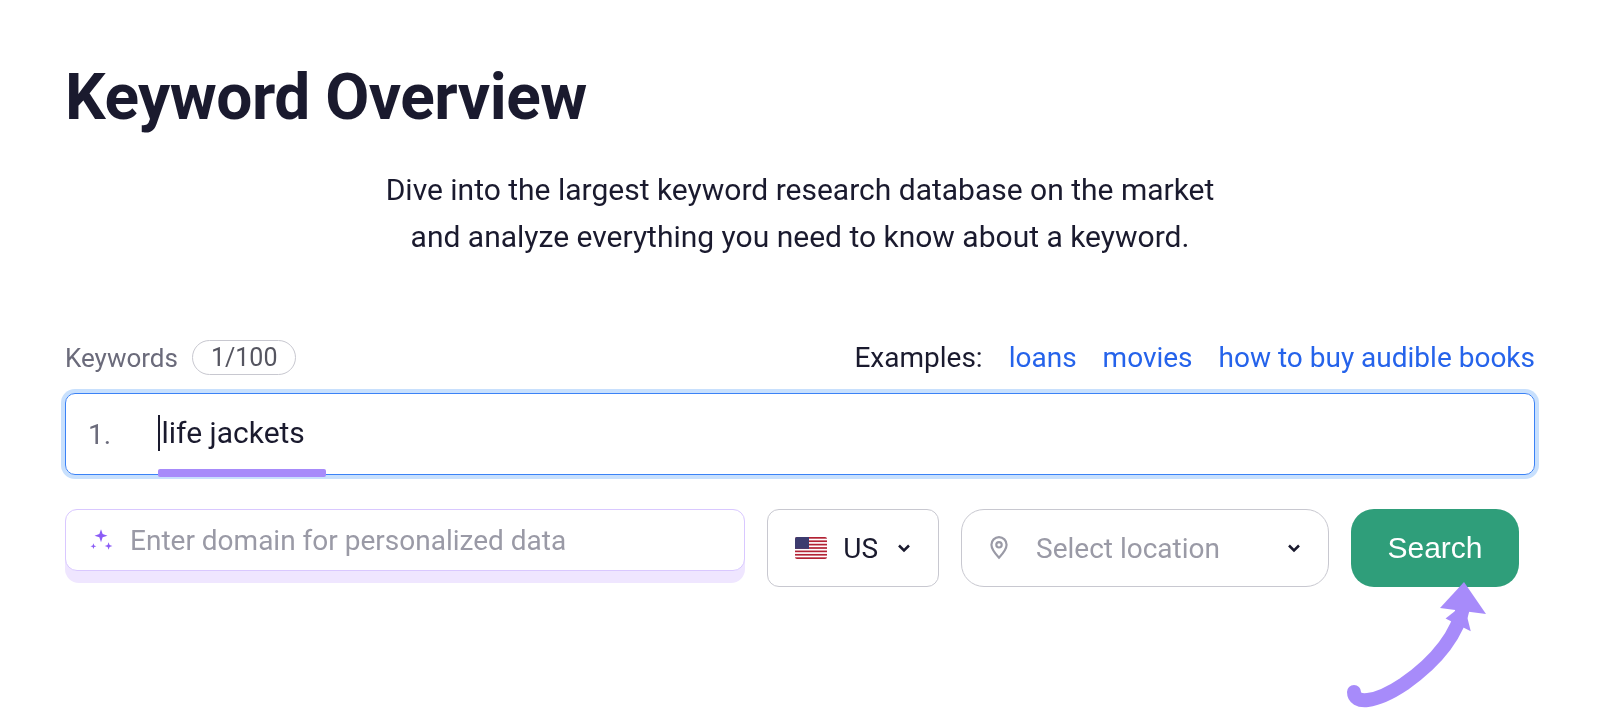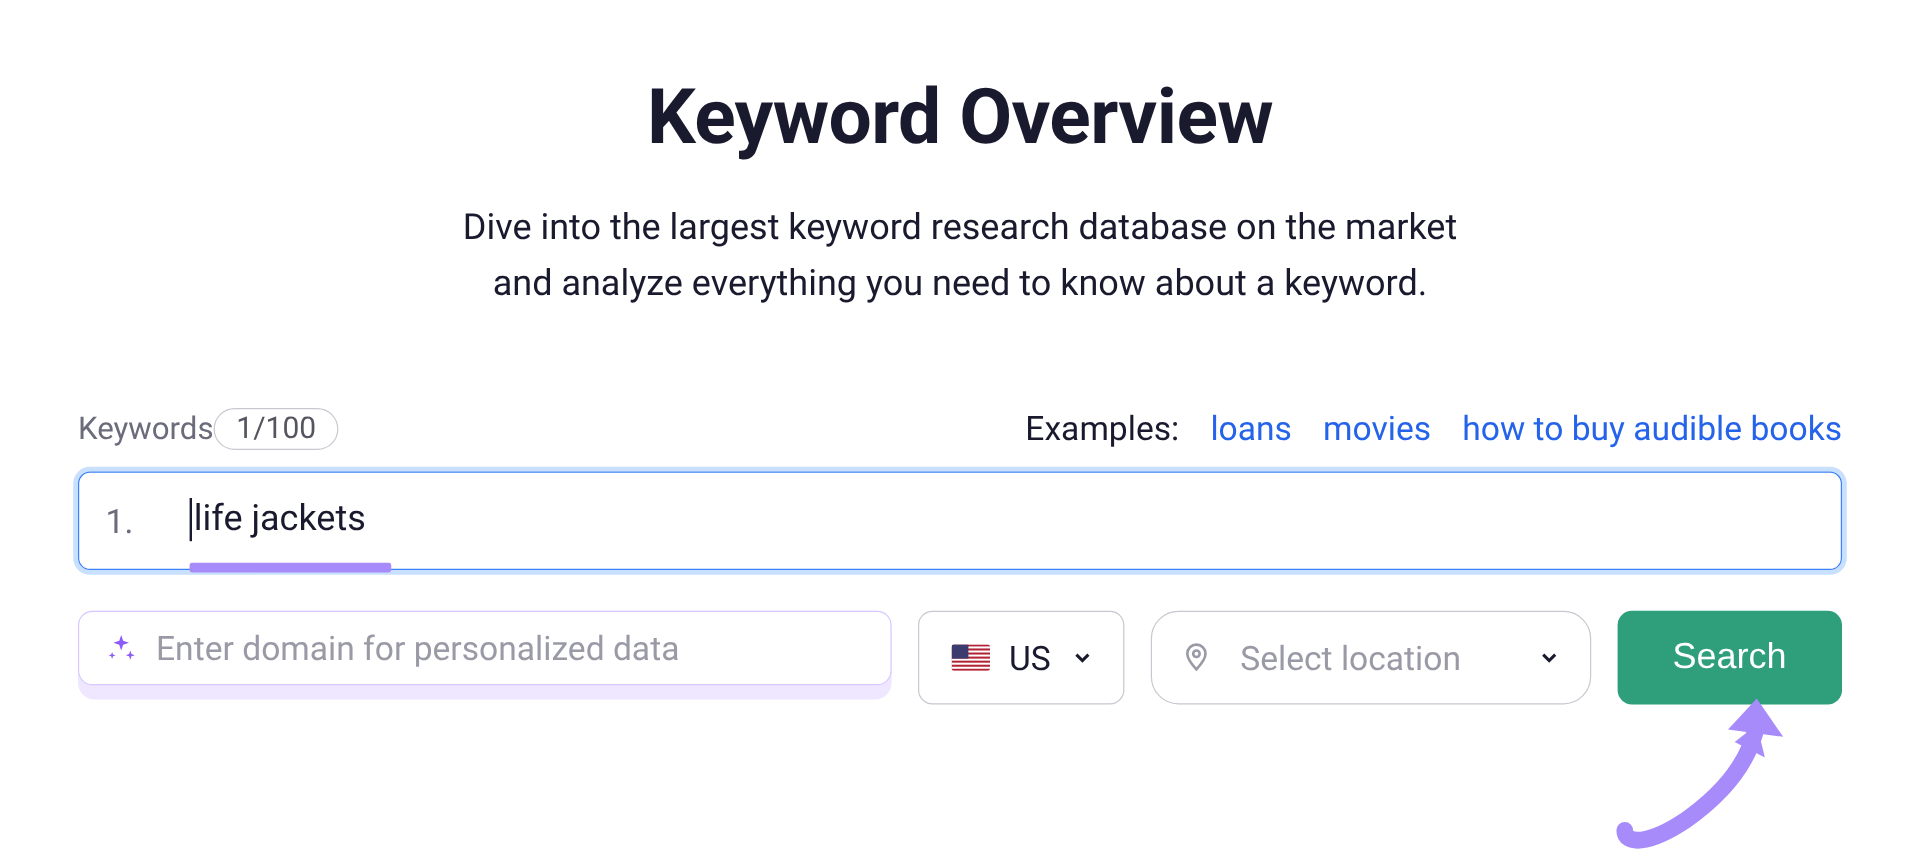--- a/index.html
+++ b/index.html
@@ -10,21 +10,20 @@
     height: 714px;
     position: relative;
     color: #1a1a2e;
   }
   .container {
     width: 1470px;
     margin: 0 auto;
     padding-top: 60px;
   }
   .title {
-    text-align: center;
     font-size: 64px;
     font-weight: 700;
     color: #1a1a2e;
     letter-spacing: -0.5px;
     margin-bottom: 32px;
   }
   .subtitle {
     text-align: center;
     font-size: 30px;
     color: #1a1a2e;
@@ -34,21 +33,21 @@
   }
   .row-top {
     display: flex;
     justify-content: space-between;
     align-items: center;
     margin-bottom: 18px;
   }
   .keywords-label {
     display: flex;
     align-items: center;
-    gap: 0;
+    gap: 14px;
     font-size: 26px;
     color: #6b6b7b;
   }
   .count-badge {
     display: inline-flex;
     align-items: center;
     justify-content: center;
     border: 1.5px solid #c8c8d0;
     border-radius: 999px;
     padding: 2px 18px;
@@ -167,23 +166,23 @@
   .select-text { font-size: 28px; color: #1a1a2e; margin-left: 4px; }
   .placeholder-text { font-size: 28px; color: #9a9aa6; flex: 1; }
   .chevron-icon { width: 20px; height: 20px; flex-shrink: 0; }
   .pin-icon { width: 26px; height: 26px; flex-shrink: 0; margin-right: 8px; }
   .search-btn {
     background: #2f9e7a;
     color: #fff;
     font-size: 30px;
     font-weight: 500;
     border: none;
-    border-radius: 12px;
+    border-radius: 23px;
     height: 78px;
-    width: 188px;
+    width: 168px;
     cursor: pointer;
   }
   .arrow-annotation {
     position: absolute;
     left: 1344px;
     top: 574px;
     width: 172px;
     height: 138px;
     pointer-events: none;
   }

